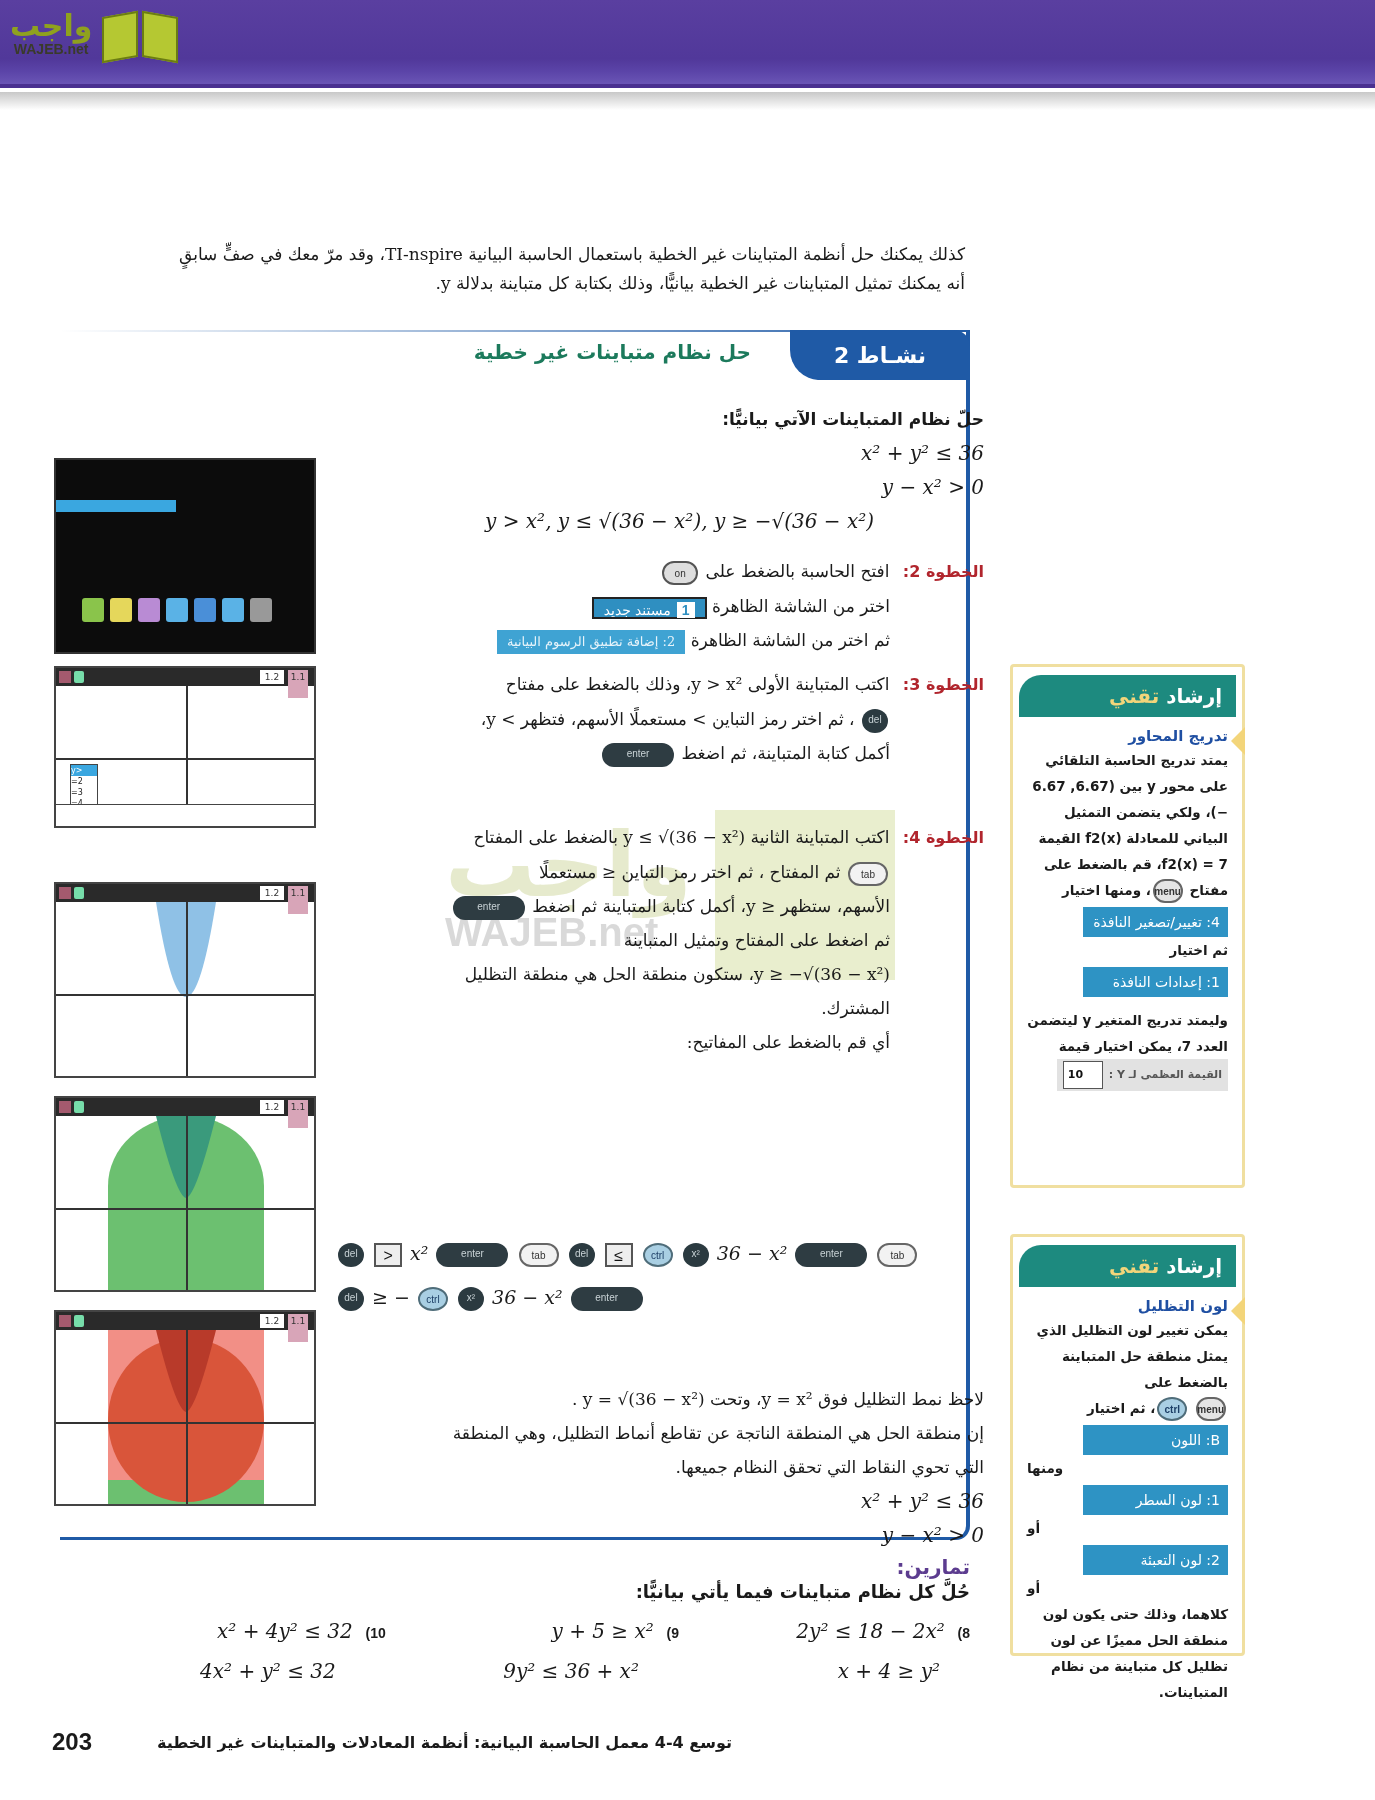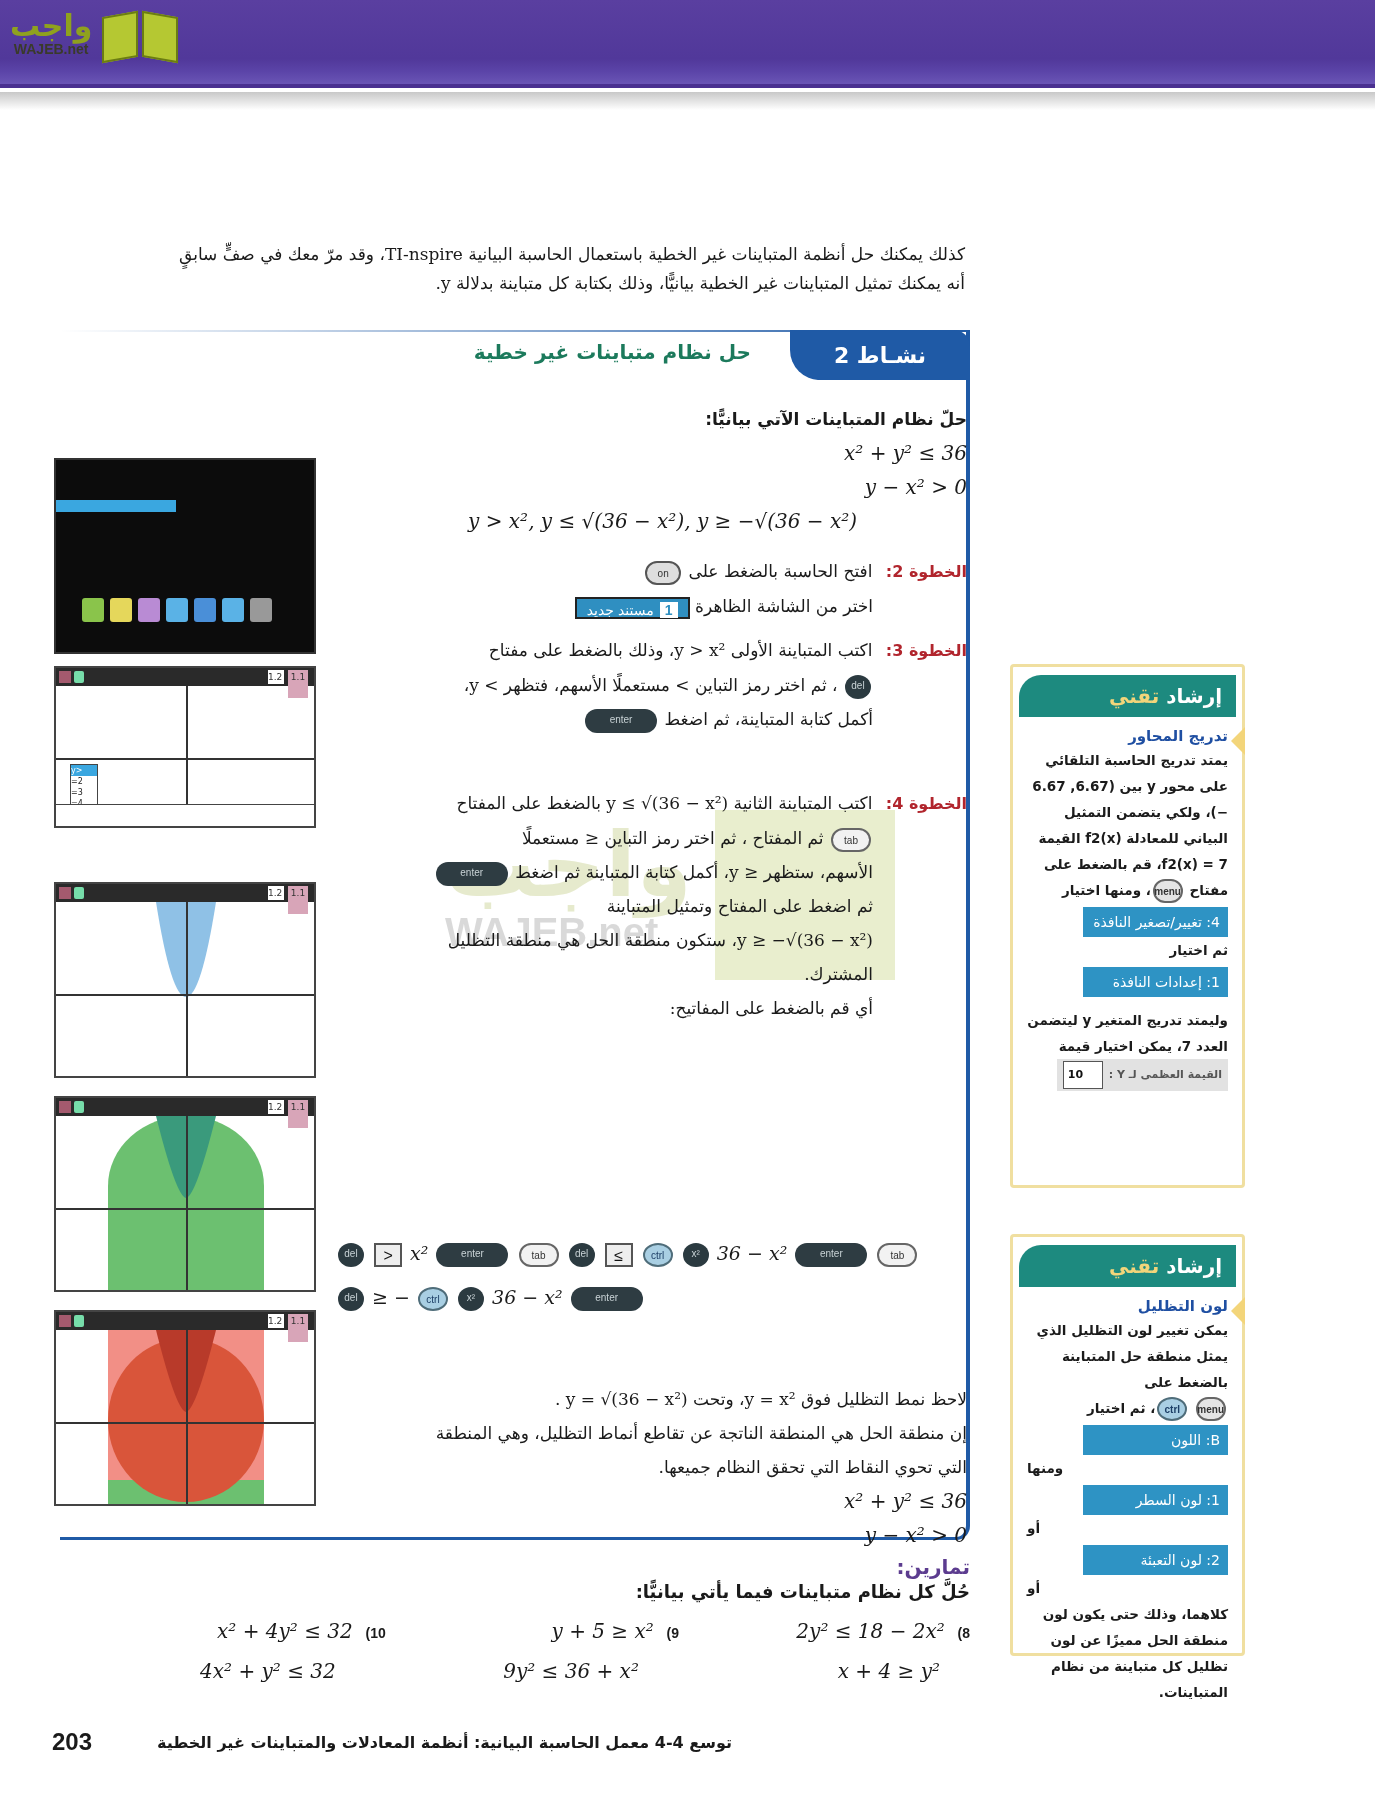--- a/index.html
+++ b/index.html
@@ -14,21 +14,21 @@
   .logo-book .pg-l { position: absolute; left: 2px; top: 8px; width: 36px; height: 46px; background: #b5c832; transform: skewY(-10deg); border: 2px solid #6b7d12; }
   .logo-book .pg-r { position: absolute; right: 2px; top: 8px; width: 36px; height: 46px; background: #b5c832; transform: skewY(10deg); border: 2px solid #6b7d12; }
 
   .intro { position: absolute; right: 410px; left: 60px; top: 240px; direction: rtl; text-align: right; font-family: "DejaVu Serif", serif; font-size: 17px; line-height: 29px; }
 
   .activity { position: absolute; left: 60px; top: 330px; width: 910px; height: 1210px; border-right: 4px solid #1f5aa6; border-bottom: 3px solid #1f5aa6; border-bottom-right-radius: 14px; }
   .activity-top { position: absolute; left: 0; top: 0; width: 910px; height: 2px; background: linear-gradient(90deg, #ffffff, #1f5aa6); }
   .activity-tab { position: absolute; right: -4px; top: 0; width: 180px; height: 50px; background: #1f5aa6; border-top-right-radius: 16px; border-bottom-left-radius: 30px; color: #fff; font-weight: bold; font-size: 22px; display: flex; align-items: center; justify-content: center; direction: rtl; }
   .activity-title { position: absolute; right: 215px; top: 10px; color: #1c7a5c; font-weight: bold; font-size: 20px; direction: rtl; }
 
-  .content { position: absolute; right: 408px; width: 570px; direction: rtl; text-align: right; font-family: "DejaVu Serif", serif; font-size: 17px; }
+  .content { position: absolute; right: 391px; width: 570px; direction: rtl; text-align: right; font-family: "DejaVu Serif", serif; font-size: 17px; }
   .step-label { color: #b1252d; font-weight: bold; font-family: "DejaVu Sans", sans-serif; font-size: 16px; margin-left: 8px; }
   .line { line-height: 34px; }
   .eq { direction: ltr; text-align: right; font-family: "DejaVu Serif", serif; font-style: italic; font-size: 20px; }
 
   .key { display: inline-block; vertical-align: middle; border-radius: 14px; font-size: 10px; font-family: "Liberation Sans", sans-serif; text-align: center; line-height: 22px; height: 24px; margin: 0 2px; font-style: normal; }
   .key-dark { background: #2b3a40; color: #c9d3d6; min-width: 26px; border-radius: 50%; }
   .key-enter { background: #2e3c42; color: #c9d3d6; width: 72px; border-radius: 14px; }
   .key-tab { background: #f2f2f2; color: #333; border: 2px solid #666; width: 40px; }
   .key-ctrl { background: #a9cfe3; color: #1d3f66; border: 2px solid #4f6d7a; width: 30px; border-radius: 50%; }
   .key-sym { background: #eee; border: 2px solid #555; border-radius: 0; width: 28px; font-size: 16px; color: #111; }
@@ -36,21 +36,21 @@
   .key-on { background: #dedede; border: 2px solid #555; width: 36px; color: #333; }
 
   .menu-chip { display: inline-block; vertical-align: middle; background: #2f8fc1; color: #fff; font-size: 14px; font-family: Liberation Sans, sans-serif; padding: 0 10px; height: 22px; line-height: 22px; border: 2px solid #222; }
   .menu-chip .num { display: inline-block; background: #fff; color: #2f8fc1; width: 18px; text-align: center; margin-left: 6px; font-weight: bold; line-height: 16px; }
   .menu-chip2 { display: inline-block; vertical-align: middle; background: #3fa3d3; color: #e6f3fa; font-size: 13px; padding: 0 10px; height: 24px; line-height: 24px; }
 
   .screen { position: absolute; left: 54px; width: 262px; background: #fff; border: 2px solid #444; overflow: hidden; }
   .screen .bar { height: 18px; background: #2a2a2a; position: relative; }
   .screen .bar .ic1 { position: absolute; left: 3px; top: 3px; width: 12px; height: 12px; background: #a45a6e; }
   .screen .bar .ic2 { position: absolute; left: 18px; top: 3px; width: 10px; height: 12px; background: #7da; border-radius: 2px; }
-  .screen .bar .pg { position: absolute; right: 30px; top: 2px; width: 16px; height: 14px; background: #fff; font-size: 9px; text-align: left; line-height: 14px; color:#333;}
+  .screen .bar .pg { position: absolute; right: 30px; top: 2px; width: 24px; height: 14px; background: #fff; font-size: 9px; text-align: center; line-height: 14px; color:#333;}
   .screen .bar .pg2 { position: absolute; right: 6px; top: 2px; width: 20px; height: 28px; background: #d8a5b8; font-size: 9px; text-align: center; line-height: 14px; color:#333;}
   .axis-x { position: absolute; left: 0; right: 0; height: 2px; background: #333; }
   .axis-y { position: absolute; top: 18px; bottom: 0; width: 2px; background: #333; }
 
   .home-screen { position: absolute; left: 54px; top: 458px; width: 262px; height: 196px; background: #0c0c0c; border: 2px solid #333; }
   .home-screen .hl { position: absolute; left: 0; top: 40px; width: 120px; height: 12px; background: #3aa7e0; }
   .home-screen .icons { position: absolute; left: 26px; bottom: 30px; display: flex; gap: 6px; }
   .home-screen .icons span { width: 22px; height: 24px; border-radius: 3px; display: block; }
 
   .tip { position: absolute; left: 1010px; width: 235px; background: #fff; border: 3px solid #f0dfa0; border-radius: 4px; direction: rtl; text-align: right; }
@@ -199,20 +199,24 @@
   <div class="eq line" style="padding-right:110px;">y &gt; x², y ≤ √(36 − x²), y ≥ −√(36 − x²)</div>
 
   <div class="line" style="margin-top:16px;">
     <span class="step-label">الخطوة 2:</span>
     <span>افتح الحاسبة بالضغط على</span>
     <span class="key key-on">on</span>
   </div>
   <div class="line" style="padding-right:94px;">
     <span>اختر من الشاشة الظاهرة</span>
     <span class="menu-chip"><span class="num">1</span><span>مستند جديد</span></span>
+  </div>
+  <div class="line" style="padding-right:94px;">
+    <span>ثم اختر من الشاشة الظاهرة</span>
+    <span class="menu-chip2">2: إضافة تطبيق الرسوم البيانية</span>
   </div>
 
   <div class="line" style="margin-top:10px;">
     <span class="step-label">الخطوة 3:</span>
     <span>اكتب المتباينة الأولى y &gt; x²، وذلك بالضغط على مفتاح</span>
   </div>
   <div class="line" style="padding-right:94px;">
     <span class="key key-dark">del</span>
     <span>، ثم اختر رمز التباين &gt; مستعملًا الأسهم، فتظهر &gt; y،</span>
   </div>

